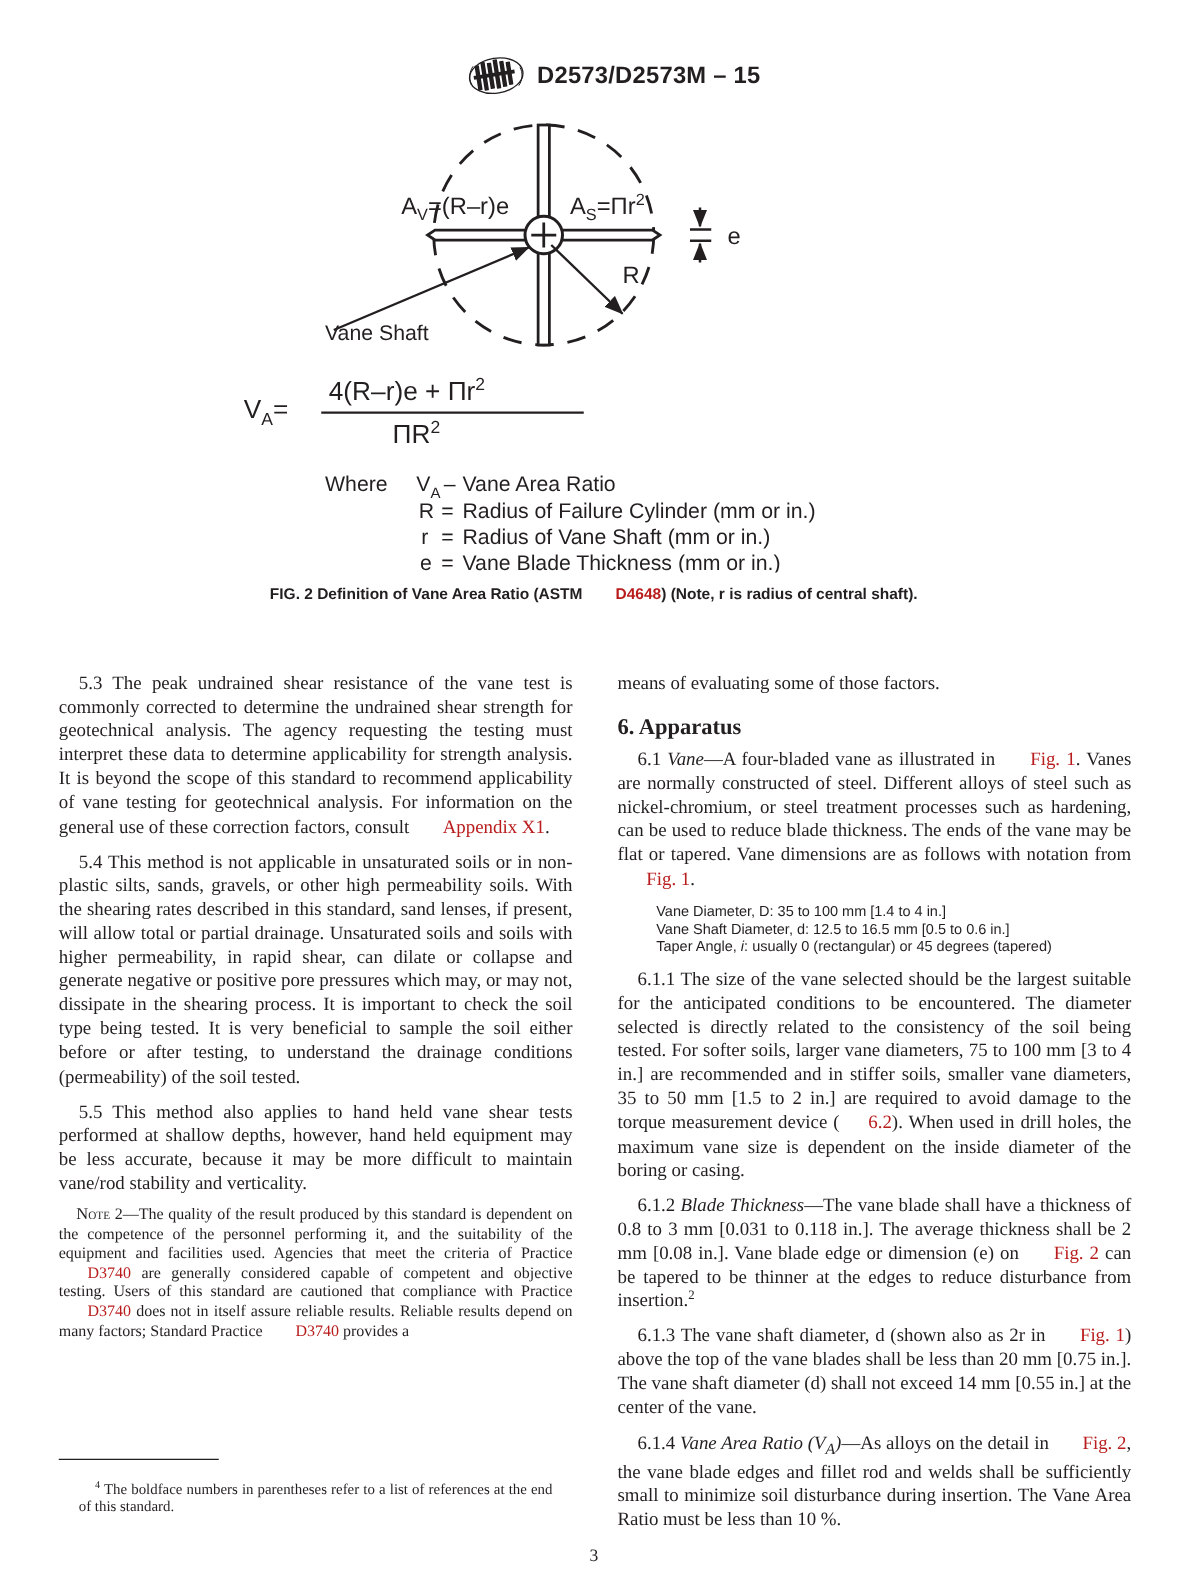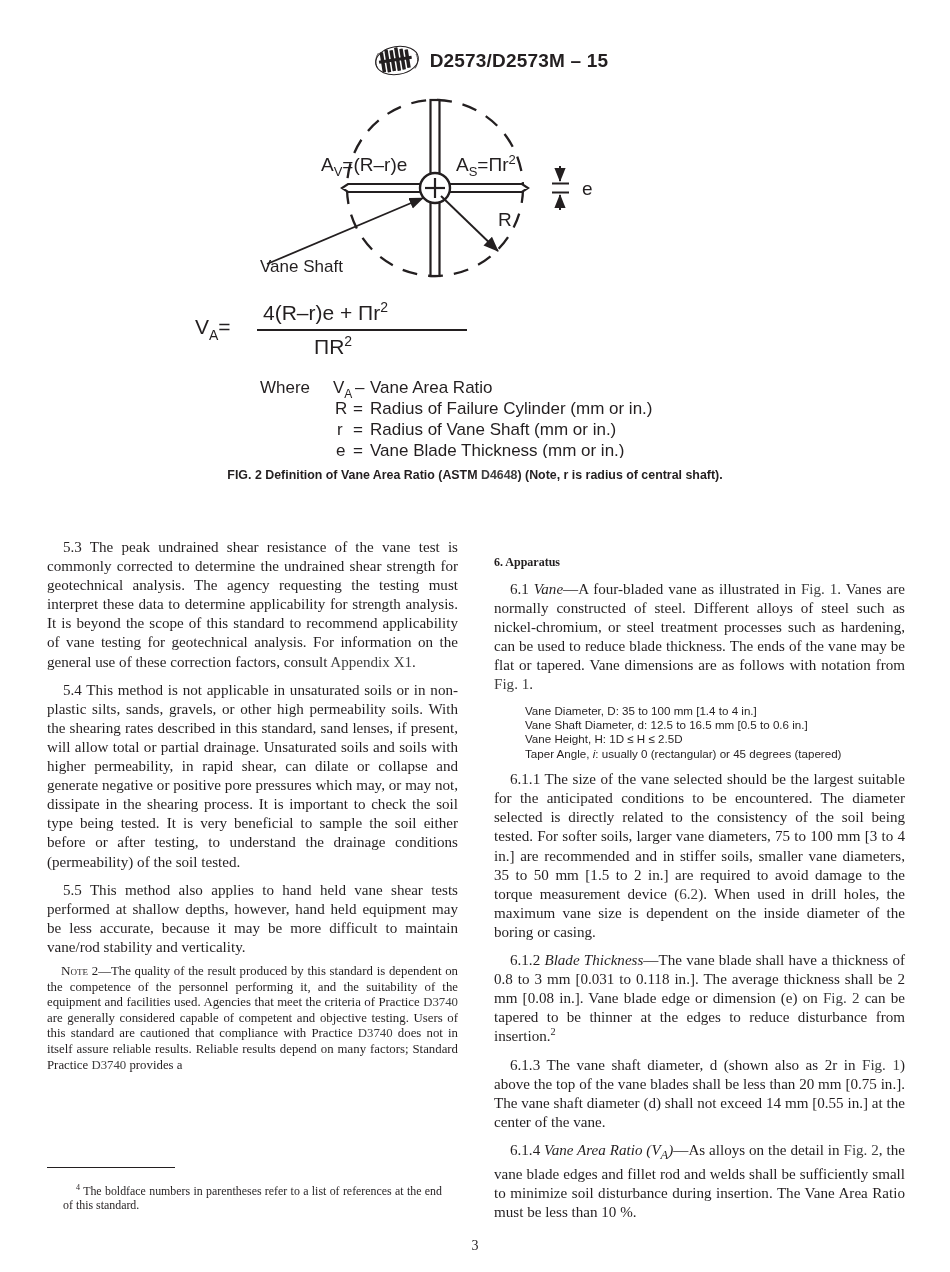--- a/index.html
+++ b/index.html
@@ -74,21 +74,21 @@
   .fig-caption {
     font-family: "Liberation Sans", sans-serif;
     font-weight: bold;
     font-size: 12.4px;
     line-height: 15px;
     text-align: center;
     width: 560px;
     margin: 10px auto 0 auto;
     color: #231f20;
   }
-  .lnk { color: #404040; }
+  .lnk { color: #b91c1c; margin-left: 23px; }
 
   
   .columns {
     position: absolute;
     top: 538px;
     left: 47px;
     width: 858px;
     height: 690px;
     display: flex;
     gap: 36px;
@@ -101,21 +101,21 @@
     margin: 0 0 0 0;
     font-size: 15.1px;
     line-height: 19.1px;
     text-align: justify;
     text-justify: inter-word;
     hyphens: manual;
   }
   p.body + p.body { margin-top: 9px; }
   p.indent { text-indent: 16px; }
   .sec-head {
-    font-size: 12px;
+    font-size: 18px;
     font-weight: bold;
     margin: 15px 0 8px 0;
     line-height: 19px;
   }
   .it { font-style: italic; }
   sup { font-size: 0.68em; vertical-align: super; line-height: 0; }
 
   
   p.note {
     font-size: 12.8px;
@@ -311,29 +311,29 @@
       <p class="note"><span class="note-label">Note</span><span> 2—</span><span>The quality of the result produced by this standard is dependent on the competence of the personnel performing it, and the suitability of the equipment and facilities used. Agencies that meet the criteria of Practice </span><span class="lnk">D3740</span><span> are generally considered capable of competent and objective testing. Users of this standard are cautioned that compliance with Practice </span><span class="lnk">D3740</span><span> does not in itself assure reliable results. Reliable results depend on many factors; Standard Practice </span><span class="lnk">D3740</span><span> provides a</span></p>
 
       <div class="footnote-area">
         <div class="footnote-rule"></div>
         <p class="footnote"><sup>4</sup><span> The boldface numbers in parentheses refer to a list of references at the end of this standard.</span></p>
       </div>
     </div>
 
     <div class="col">
 
+      <p class="body">means of evaluating some of those factors.</p>
 
       <div class="sec-head">6.  Apparatus</div>
 
       <p class="body indent"><span>6.1  </span><span class="it">Vane</span><span>—A four-bladed vane as illustrated in </span><span class="lnk">Fig. 1</span><span>. Vanes are normally constructed of steel. Different alloys of steel such as nickel-chromium, or steel treatment processes such as hardening, can be used to reduce blade thickness. The ends of the vane may be flat or tapered. Vane dimensions are as follows with notation from </span><span class="lnk">Fig. 1</span><span>.</span></p>
 
       <div class="dim-list">
         <div>Vane Diameter, D: 35 to 100 mm [1.4 to 4 in.]</div>
         <div>Vane Shaft Diameter, d: 12.5 to 16.5 mm [0.5 to 0.6 in.]</div>
-        <div>Vane Height, H: 1D ≤ H ≤ 2.5D</div>
         <div><span>Taper Angle, </span><i>i</i><span>: usually 0 (rectangular) or 45 degrees (tapered)</span></div>
       </div>
 
       <p class="body indent"><span>6.1.1  The size of the vane selected should be the largest suitable for the anticipated conditions to be encountered. The diameter selected is directly related to the consistency of the soil being tested. For softer soils, larger vane diameters, 75 to 100 mm [3 to 4 in.] are recommended and in stiffer soils, smaller vane diameters, 35 to 50 mm [1.5 to 2 in.] are required to avoid damage to the torque measurement device (</span><span class="lnk">6.2</span><span>). When used in drill holes, the maximum vane size is dependent on the inside diameter of the boring or casing.</span></p>
 
       <p class="body indent"><span>6.1.2  </span><span class="it">Blade Thickness</span><span>—The vane blade shall have a thickness of 0.8 to 3 mm [0.031 to 0.118 in.]. The average thickness shall be 2 mm [0.08 in.]. Vane blade edge or dimension (e) on </span><span class="lnk">Fig. 2</span><span> can be tapered to be thinner at the edges to reduce disturbance from insertion.</span><sup>2</sup></p>
 
       <p class="body indent"><span>6.1.3  The vane shaft diameter, d (shown also as 2r in </span><span class="lnk">Fig. 1</span><span>) above the top of the vane blades shall be less than 20 mm [0.75 in.]. The vane shaft diameter (d) shall not exceed 14 mm [0.55 in.] at the center of the vane.</span></p>
 
       <p class="body indent"><span>6.1.4  </span><span class="it"><span>Vane Area Ratio (V</span><sub>A</sub><span>)</span></span><span>—As alloys on the detail in </span><span class="lnk">Fig. 2</span><span>, the vane blade edges and fillet rod and welds shall be sufficiently small to minimize soil disturbance during insertion. The Vane Area Ratio must be less than 10 %.</span></p>

